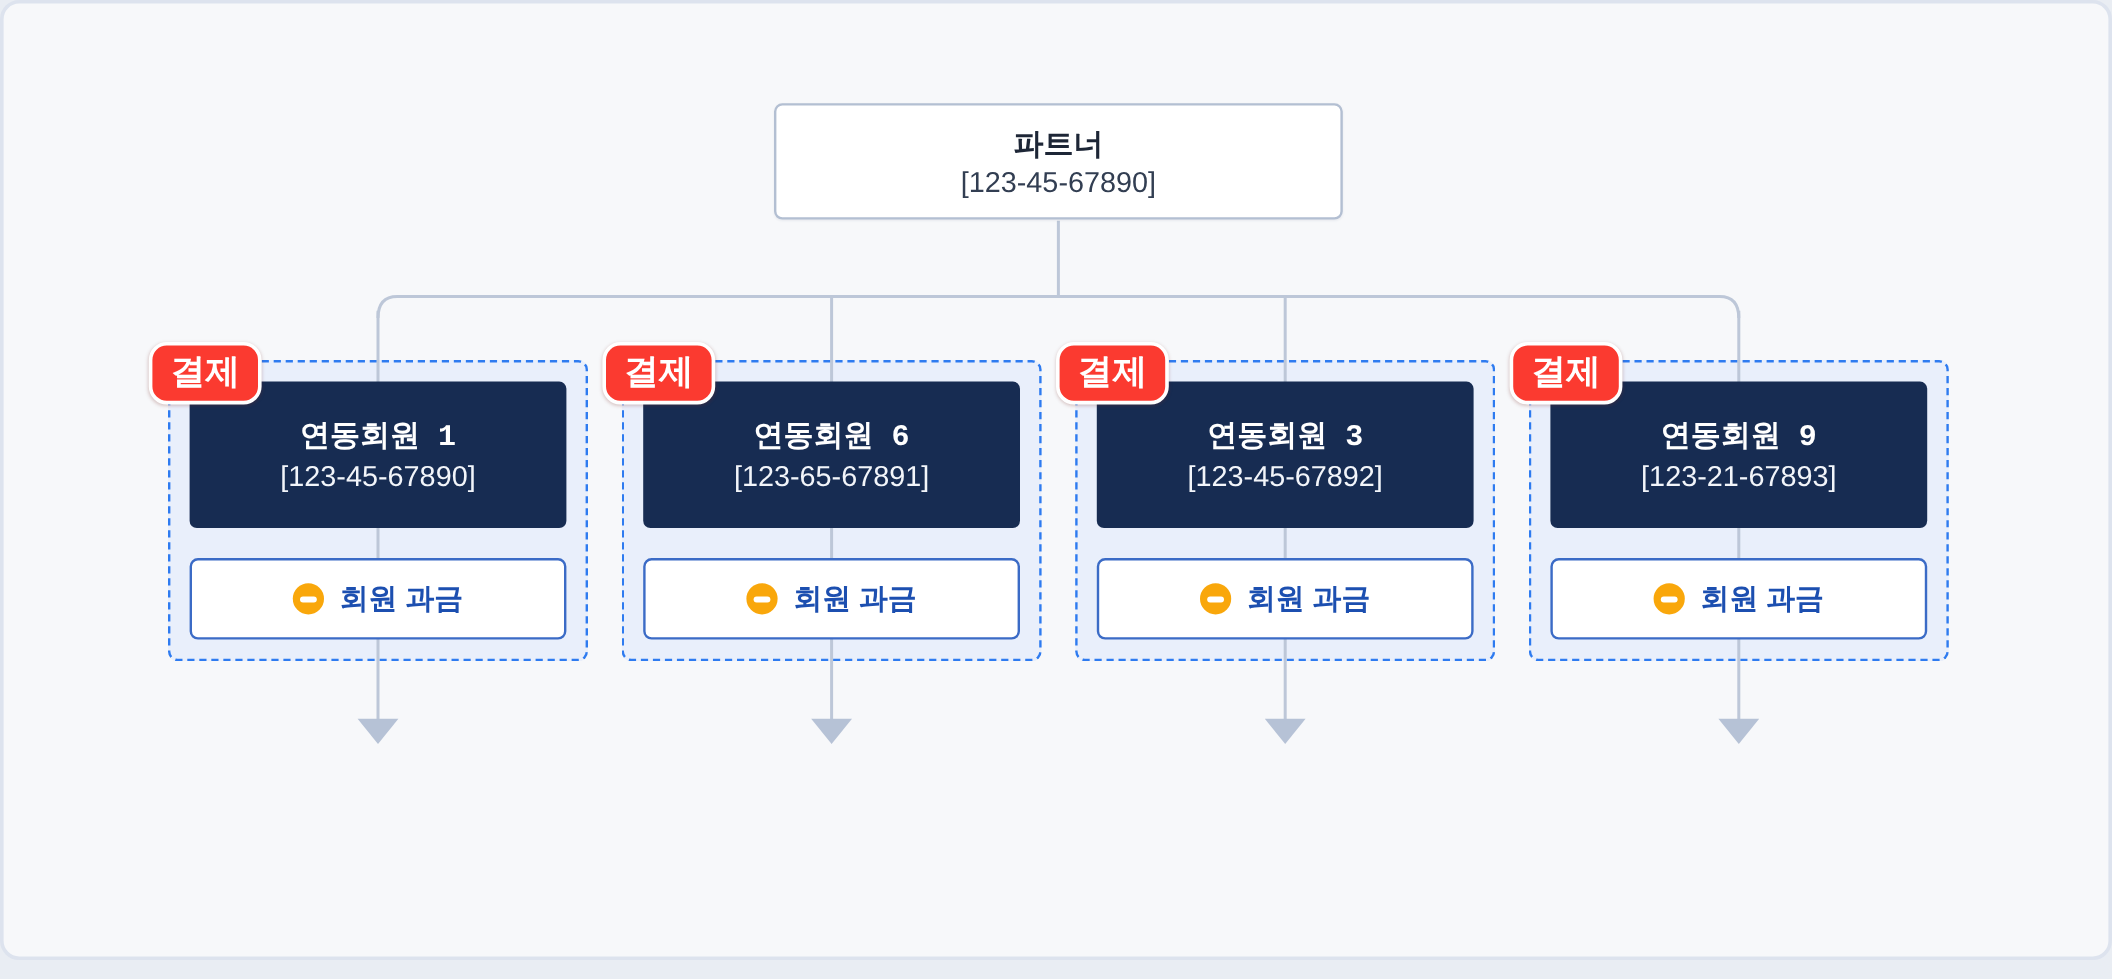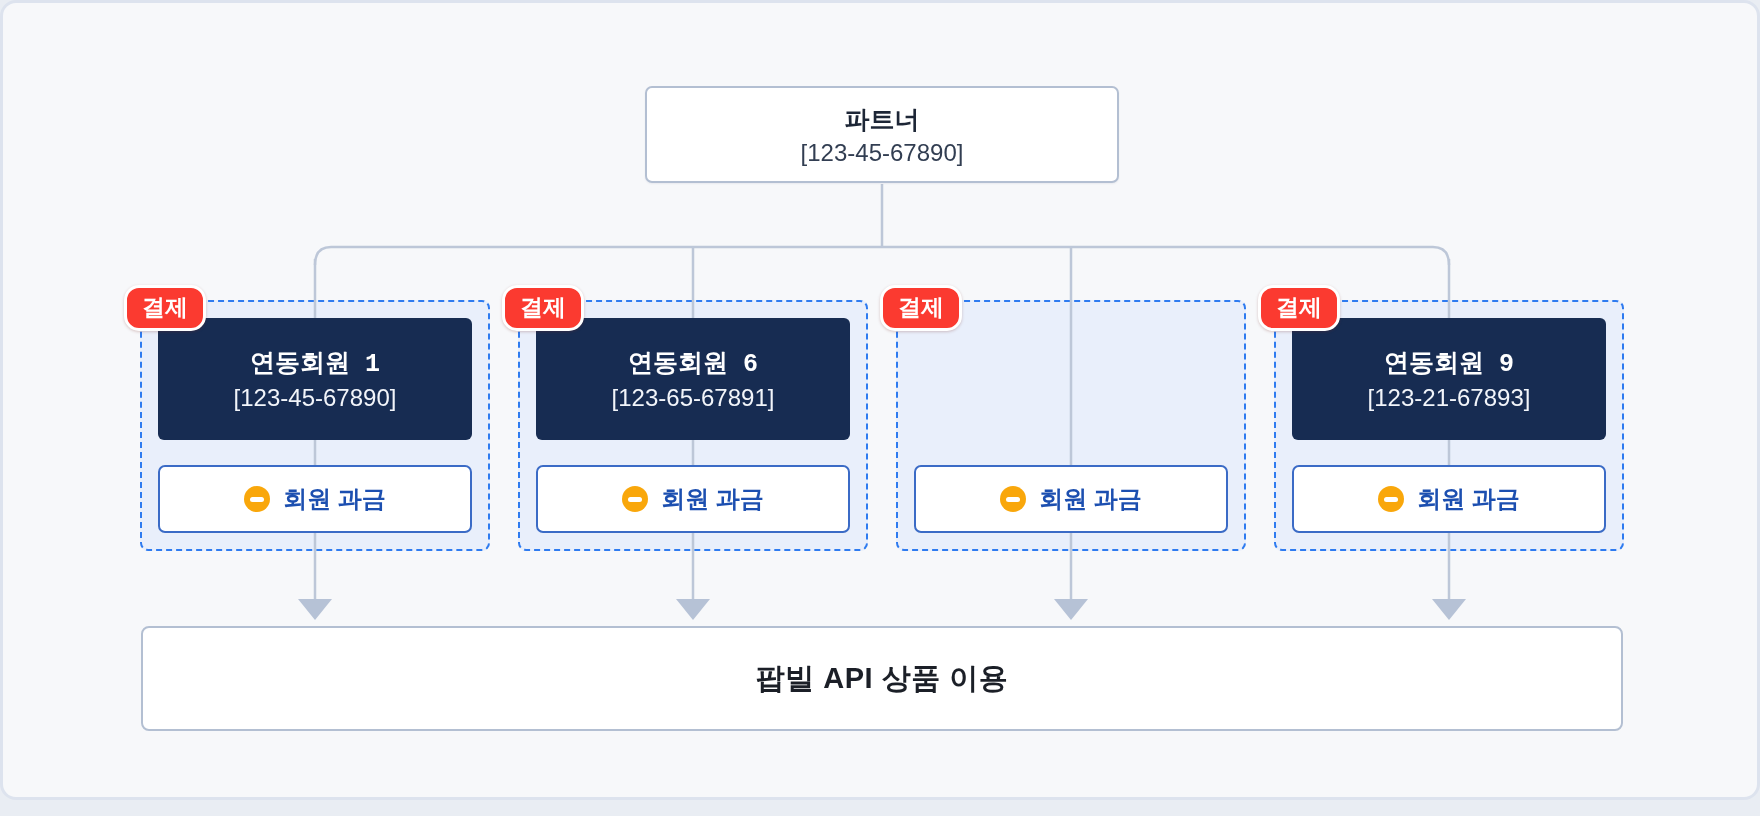--- a/index.html
+++ b/index.html
@@ -25,21 +25,21 @@
   
   .card{
     position:absolute;top:297px;width:350px;height:251px;box-sizing:border-box;
     background:var(--card-bg,#e9effb);
     border:2px dashed var(--dash,#2e7bf0);
     border-radius:8px;
   }
   .badge{
     position:absolute;left:-18px;top:-17px;z-index:3;
     background:var(--badge,#fb3a30);color:#fff;
-    font-size:23px;font-weight:bold;line-height:1;
+    font-size:29px;font-weight:bold;line-height:1;
     padding:8px 15px 9px;border:3px solid #fff;border-radius:15px;
     box-shadow:0 1px 3px rgba(120,40,30,.25);
   }
   .navy{
     position:absolute;left:16px;right:16px;top:16px;height:122px;z-index:2;
     background:var(--navy,#172c52);border-radius:6px;color:#fff;
     display:flex;flex-direction:column;align-items:center;justify-content:center;gap:5px;
   }
   .navy .n1{font-size:25px;font-weight:bold;font-family:Liberation Mono, monospace;}
   .navy .n2{font-size:24px;font-weight:400;color:#f2f5fa;}
@@ -94,20 +94,24 @@
       <div class="n2">[123-65-67891]</div>
     </div>
     <div class="mbtn">
       <span class="minus"></span>
       <span class="label">회원 과금</span>
     </div>
   </div>
 
   <div class="card" style="left:893px;">
     <div class="badge">결제</div>
+    <div class="navy">
+      <div class="n1">연동회원 3</div>
+      <div class="n2">[123-45-67892]</div>
+    </div>
     <div class="mbtn">
       <span class="minus"></span>
       <span class="label">회원 과금</span>
     </div>
   </div>
 
   <div class="card" style="left:1271px;">
     <div class="badge">결제</div>
     <div class="navy">
       <div class="n1">연동회원 9</div>
@@ -129,17 +133,14 @@
       <path d="M1446 256 V598"></path>
     </g>
     <g fill="#b6c2d6">
       <polygon points="295,596 329,596 312,617"></polygon>
       <polygon points="673,596 707,596 690,617"></polygon>
       <polygon points="1051,596 1085,596 1068,617"></polygon>
       <polygon points="1429,596 1463,596 1446,617"></polygon>
     </g>
   </svg>
 
-  <div class="bottom">
-    <div class="b1">팝빌 API 상품 이용</div>
-  </div>
 
 </div>
 
 </body></html>

